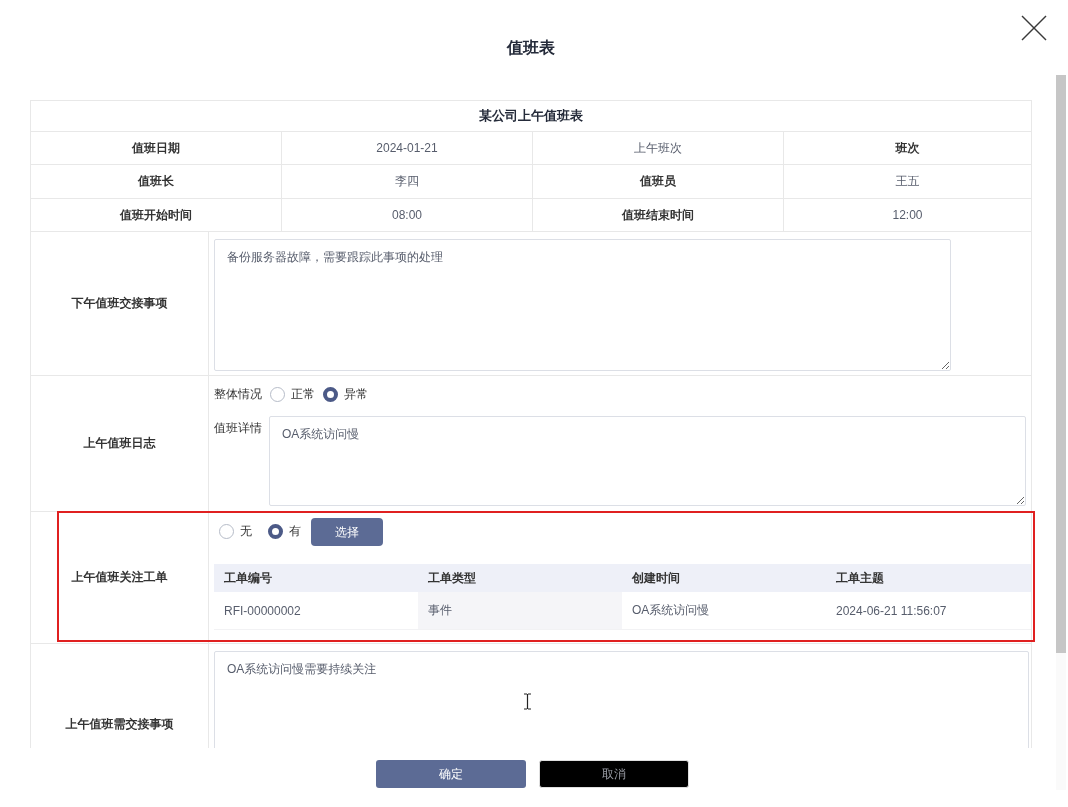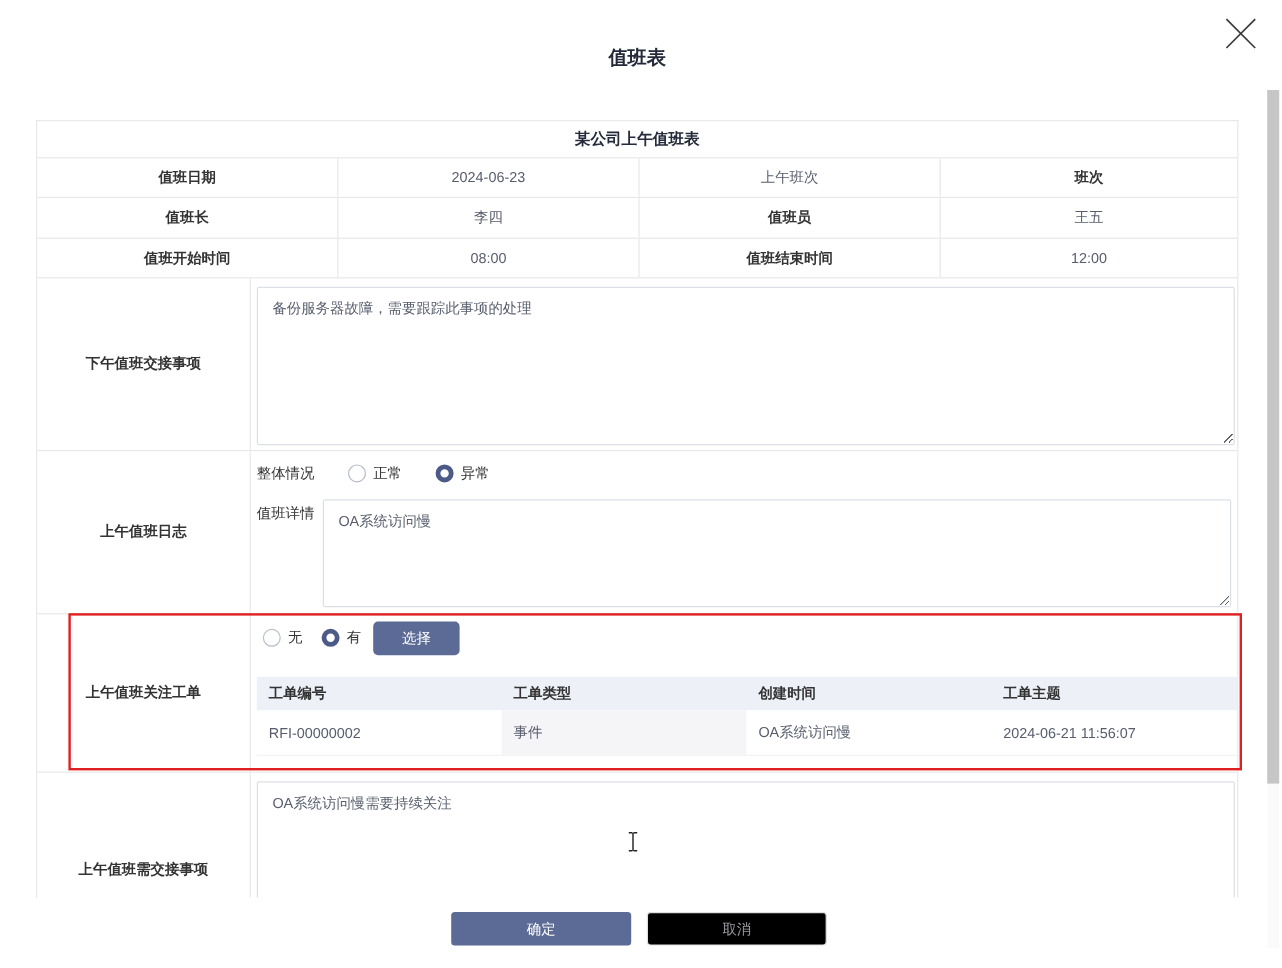--- a/index.html
+++ b/index.html
@@ -65,21 +65,21 @@
     font-family:inherit; }
   .btn.primary { background:#5c6b95; color:#fff; border:none; }
   .btn.plain { background:#000000; color:#9a9da5; border:1px solid #dfdfdf; }
 
   
   .sb-track { position:absolute; left:1056px; top:75px; width:10px; height:715px; background:#fafafa; }
   .sb-thumb { position:absolute; left:0; top:0; width:10px; height:578px; background:#c6c6c6; }
 
   .cursor-ibeam { position:absolute; left:522px; top:693px; pointer-events:none; }
 
-  .log-line1 { position:absolute; left:5px; top:10px; display:flex; align-items:flex-end; gap:28px; }
+  .log-line1 { position:absolute; left:5px; top:10px; display:flex; align-items:flex-end; gap:8px; }
   .log-detail-lbl { position:absolute; left:5px; top:44px; color:#333; }
   .focus-line1 { position:absolute; left:10px; top:11px; display:flex; align-items:center; gap:16px; }
 </style>
 </head>
 <body>
 
 <div class="dialog-title">值班表</div>
 
 <div class="close-btn">
   <svg width="40" height="40" viewBox="0 0 40 40">
@@ -87,21 +87,21 @@
     <line x1="32" y1="8" x2="8" y2="32" stroke="#3a3a3a" stroke-width="1.4"></line>
   </svg>
 </div>
 
 <div class="sched">
 
   <div class="row r-title">某公司上午值班表</div>
 
   <div class="row r-info">
     <div class="cell lbl">值班日期</div>
-    <div class="cell val">2024-06-23</div>
+    <div class="cell val">2024-01-21</div>
     <div class="cell val">上午班次</div>
     <div class="cell lbl">班次</div>
   </div>
 
   <div class="row r-info" style="height:34px">
     <div class="cell lbl">值班长</div>
     <div class="cell val">李四</div>
     <div class="cell lbl">值班员</div>
     <div class="cell val">王五</div>
   </div>
@@ -109,21 +109,21 @@
   <div class="row r-info">
     <div class="cell lbl">值班开始时间</div>
     <div class="cell val">08:00</div>
     <div class="cell lbl">值班结束时间</div>
     <div class="cell val">12:00</div>
   </div>
 
   <div class="row r-big" style="height:144px">
     <div class="side-lbl">下午值班交接事项</div>
     <div class="content">
-      <textarea class="box" style="left: 5px; top: 7px; width: 815px; height: 132px;">备份服务器故障，需要跟踪此事项的处理</textarea>
+      <textarea class="box" style="left: 5px; top: 7px; width: 737px; height: 132px;">备份服务器故障，需要跟踪此事项的处理</textarea>
     </div>
   </div>
 
   <div class="row r-big" style="height:136px">
     <div class="side-lbl">上午值班日志</div>
     <div class="content">
       <div class="log-line1">
         <span>整体情况</span>
         <span class="radio-item">
           <span class="radio-dot"></span>

